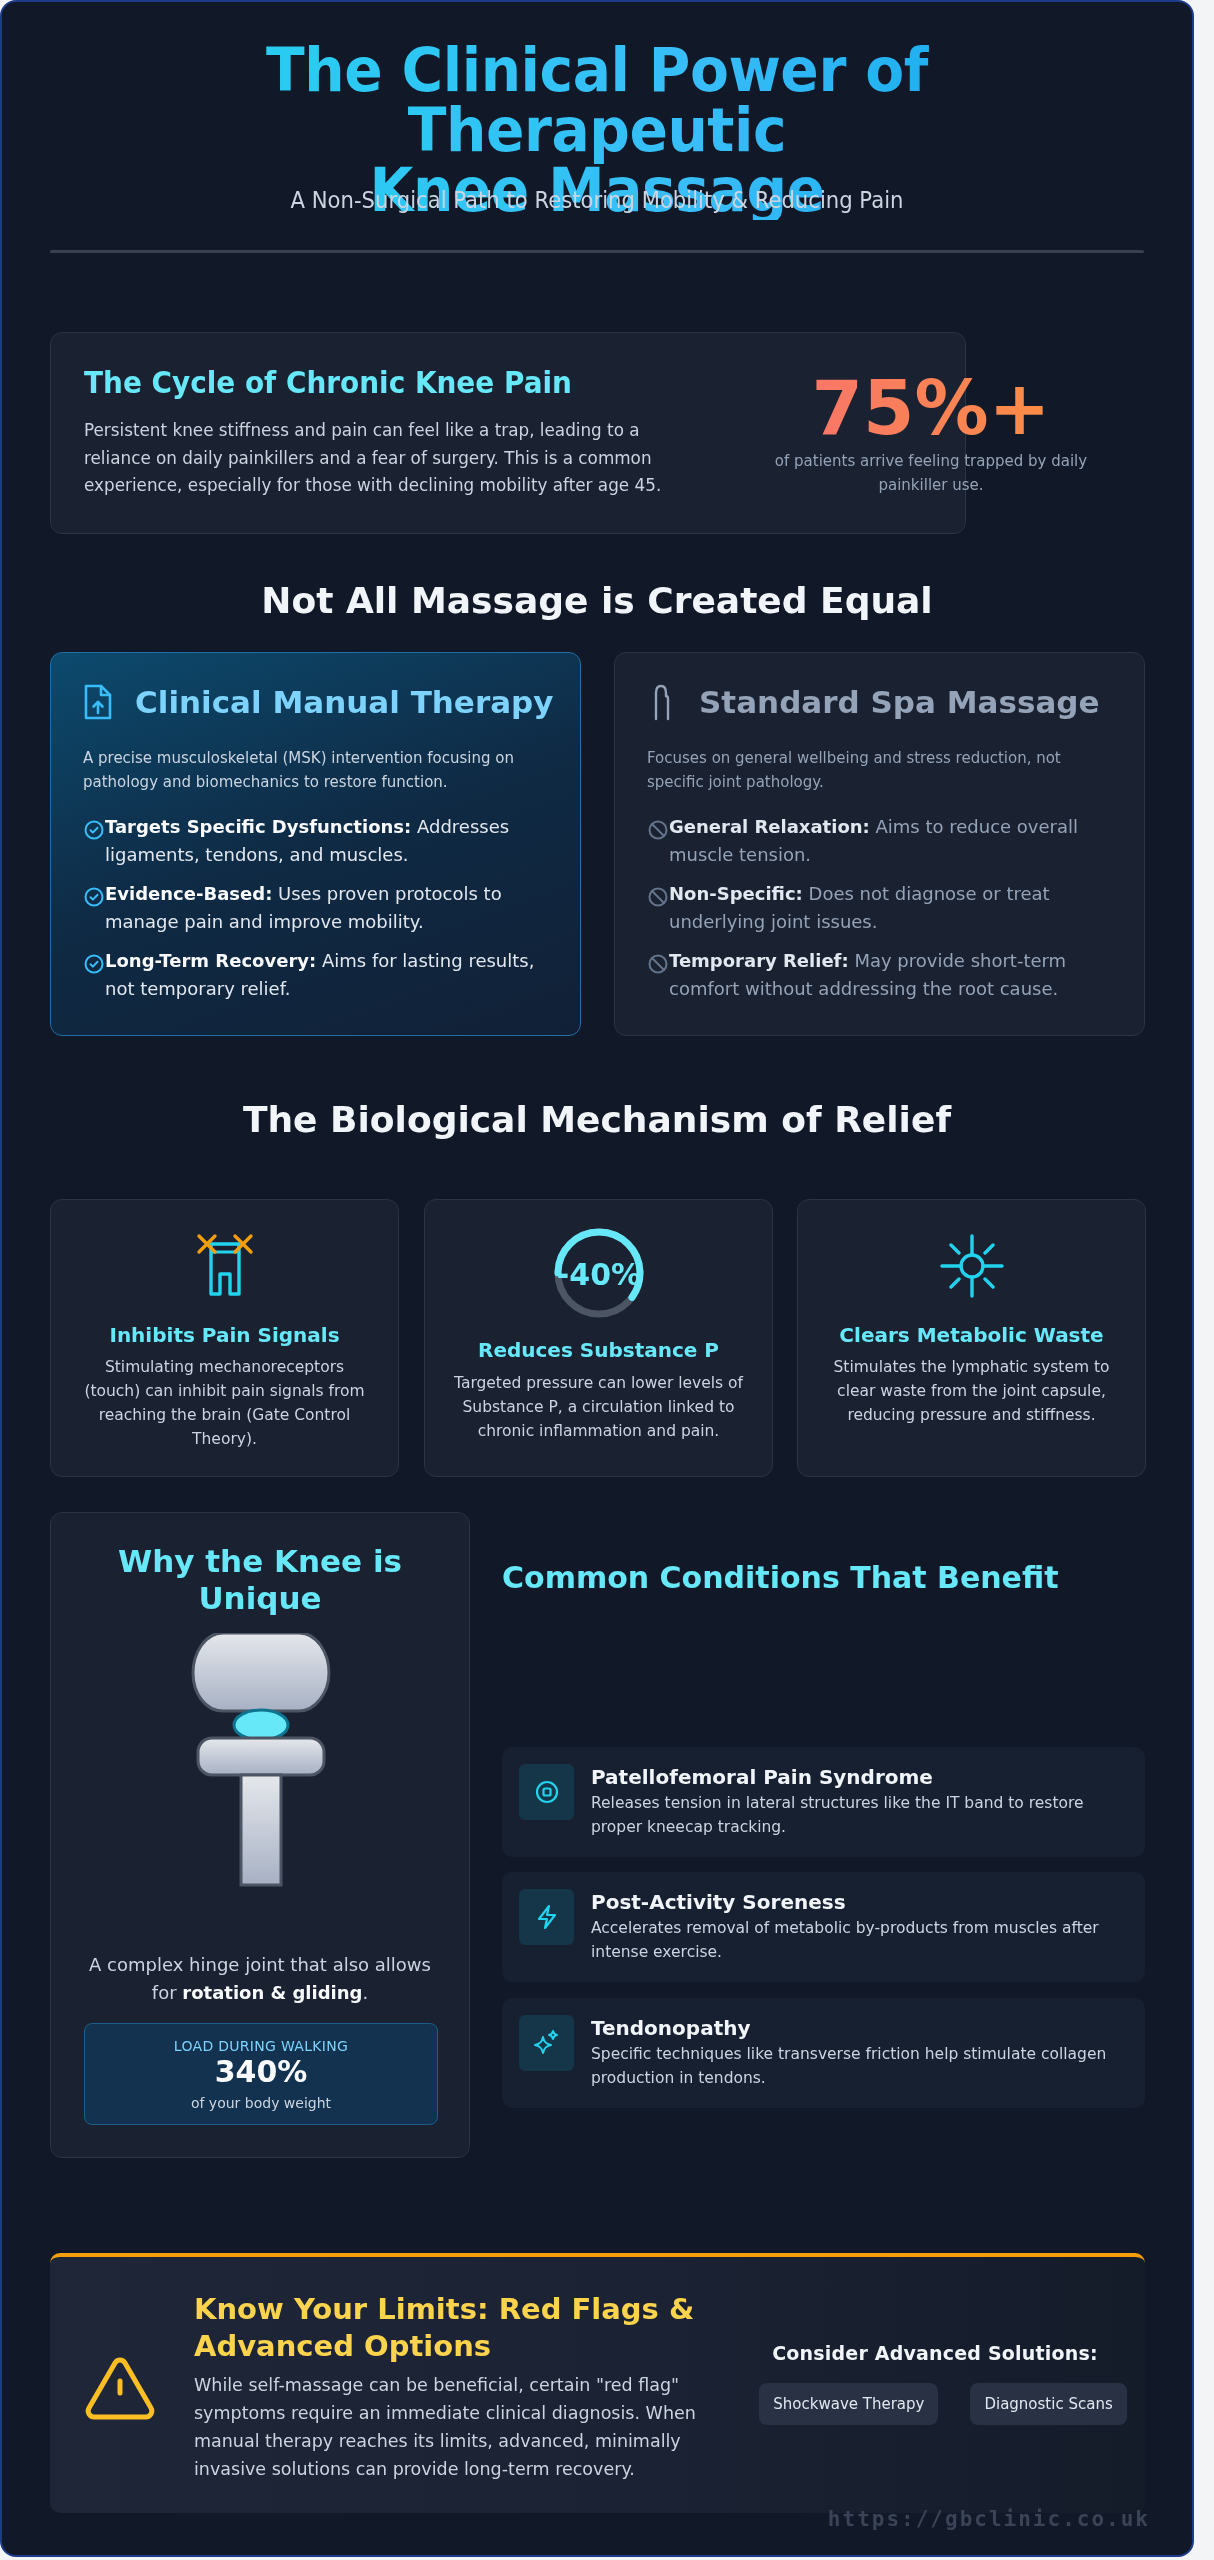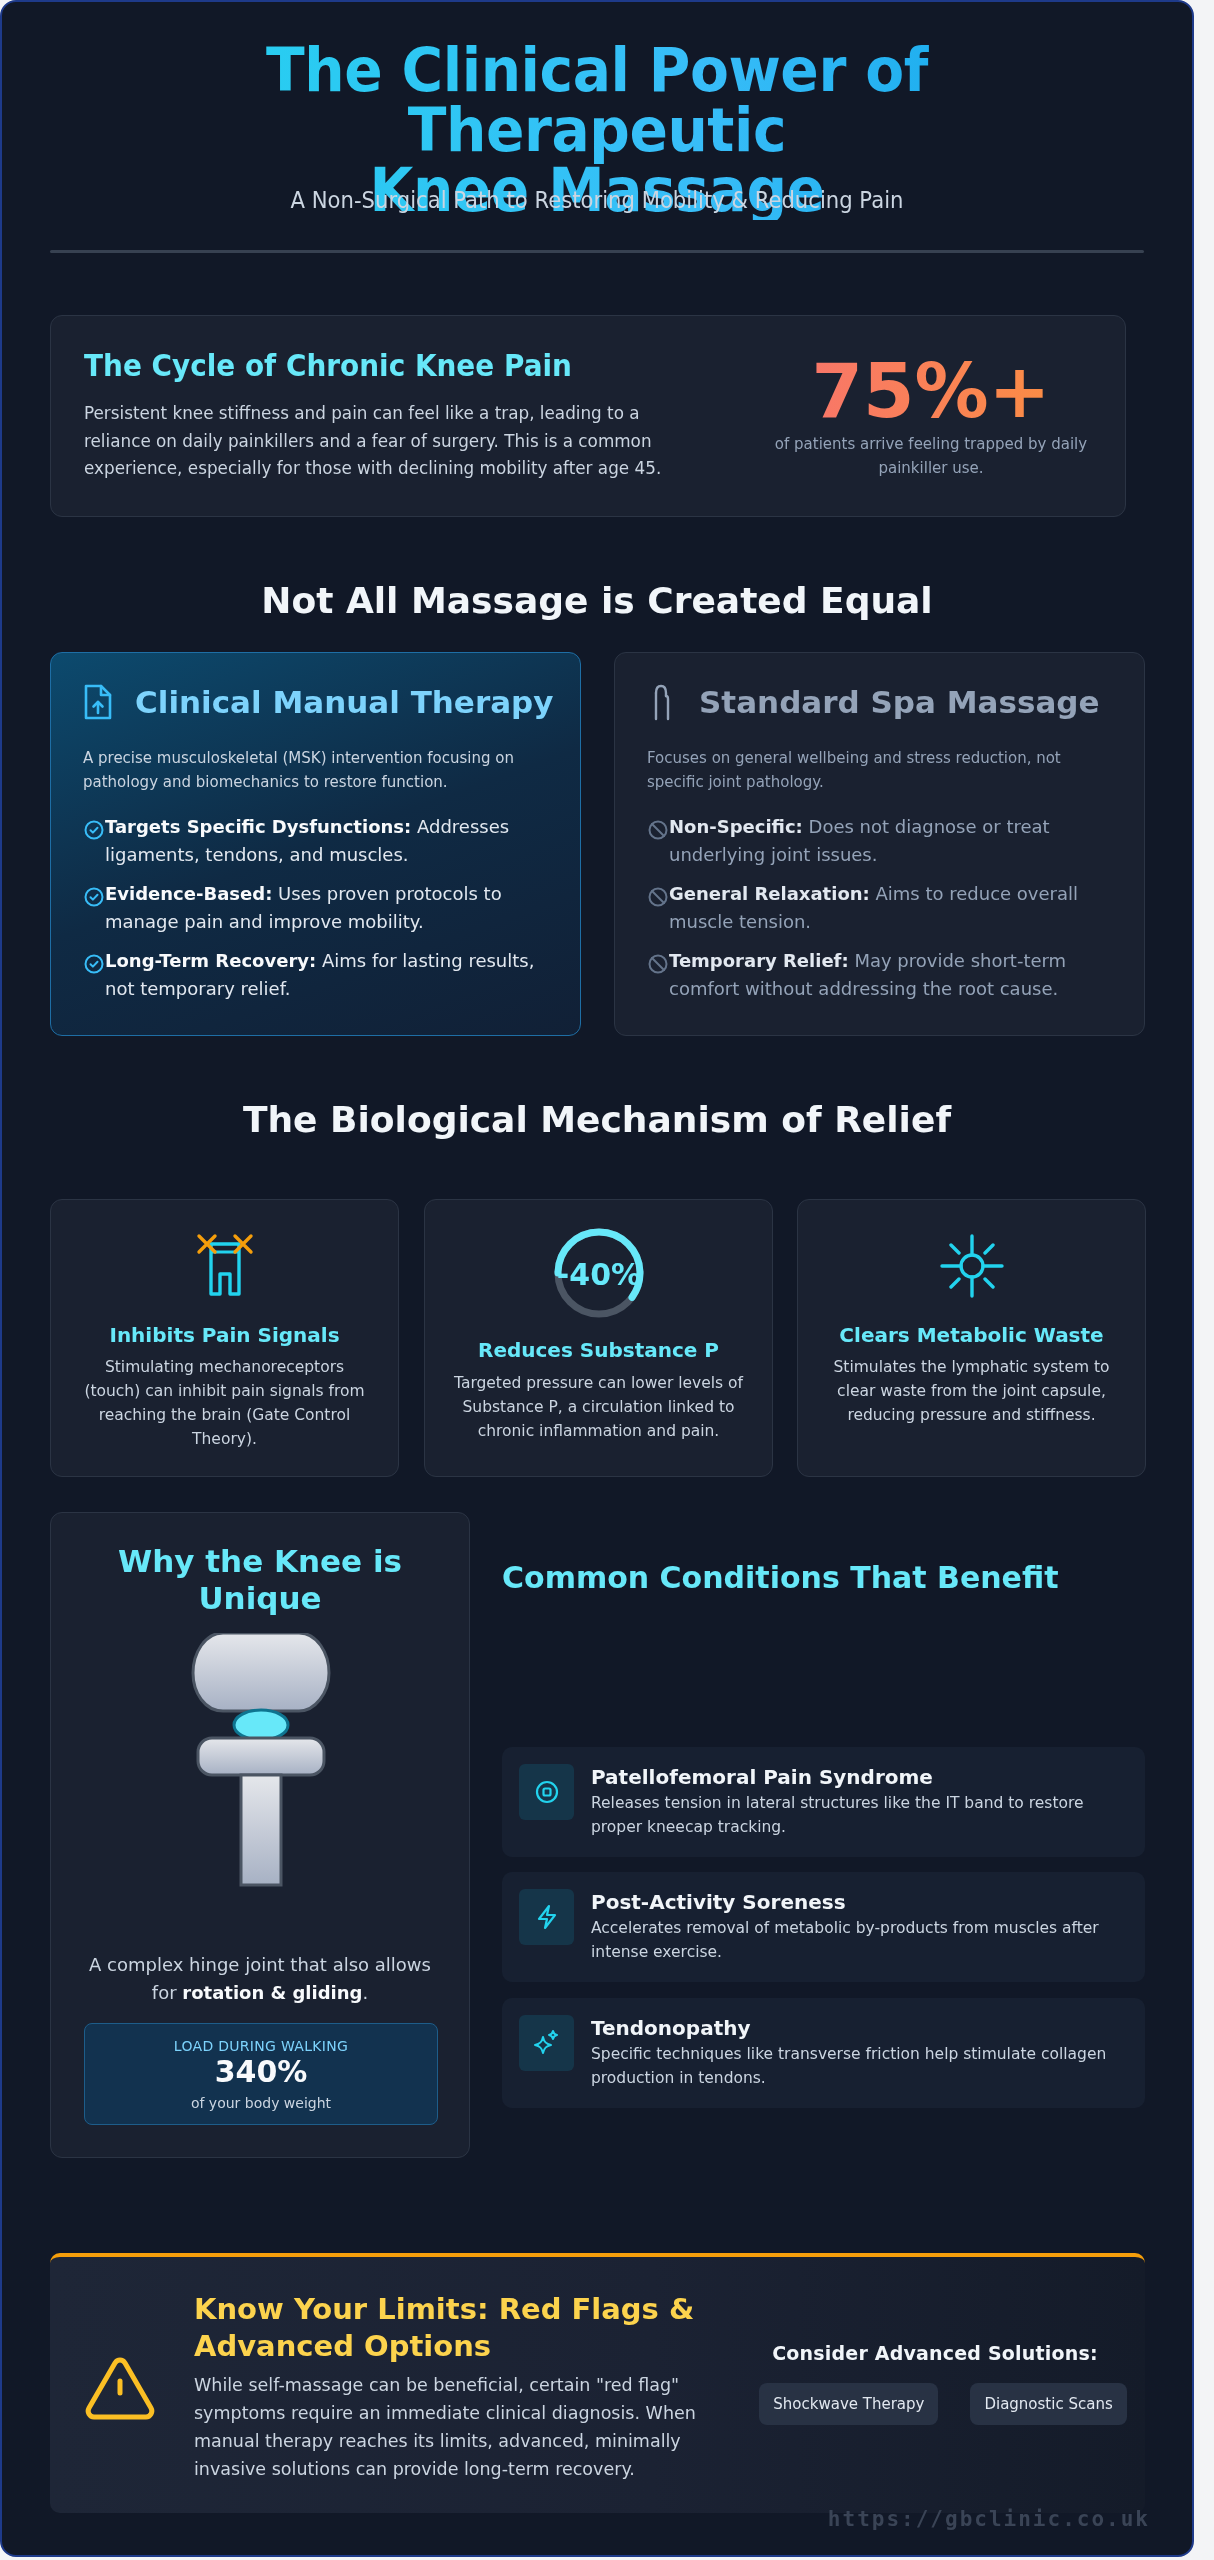--- a/index.html
+++ b/index.html
@@ -25,21 +25,21 @@
     position: absolute; left: 0; right: 0; top: 185px; text-align: center;
     font-size: 23px; color: #cbd5e1; transform: scaleX(0.92);
   }
   .divider { position: absolute; left: 48px; width: 1094px; top: 248px; height: 3px; background: #374151; border-radius: 2px; }
 
   .card {
     position: absolute; background: #1a2130; border: 1px solid #2b3444; border-radius: 12px;
   }
 
   
-  .cycle { left: 48px; top: 313px; width: 1076px; height: 202px; }
+  .cycle { left: 48px; top: 330px; width: 916px; height: 202px; }
   .cycle h3 { position: absolute; left: 33px; top: 32px; font-size: 30px; font-weight: bold; color: #67e8f9; transform: scaleX(0.93); transform-origin: left; }
   .cycle p { position: absolute; left: 33px; top: 84px; width: 640px; font-size: 17.5px; line-height: 27.5px; color: #cbd5e1; transform: scaleX(0.96); transform-origin: left; }
   .stat-big { position: absolute; left: 700px; width: 360px; top: 30px; text-align: center; font-size: 74px; font-weight: bold; background: linear-gradient(90deg,#f87171,#fb923c); -webkit-background-clip: text; background-clip: text; color: transparent; line-height: 90px; }
   .stat-cap { position: absolute; left: 720px; width: 320px; top: 116px; text-align: center; font-size: 15px; line-height: 24px; color: #94a3b8; }
 
   .section-h { position: absolute; left: 0; right: 0; text-align: center; font-size: 36px; font-weight: bold; color: #f1f5f9; }
 
   
   .cmp { top: 650px; height: 384px; width: 531px; padding: 0; }
   .cmp.clinical { left: 48px; background: linear-gradient(160deg, #0c4a6e 0%, #0f2a44 50%, #112036 100%); border: 1.5px solid #1e6ea5; }
@@ -164,28 +164,28 @@
       </svg>
       <h3>Standard Spa Massage</h3>
     </div>
     <p class="cmp-desc">Focuses on general wellbeing and stress reduction, not specific joint pathology.</p>
     <ul class="cmp-list">
       <li>
         <svg class="bi" viewBox="0 0 22 22" fill="none" stroke="#64748b" stroke-width="2" stroke-linecap="round">
             <circle cx="11" cy="11" r="8.5"></circle>
             <path d="M5 5l12 12"></path>
           </svg>
+        <span><b>General Relaxation:</b><span> Aims to reduce overall muscle tension.</span></span>
+      </li>
+      <li>
+        <svg class="bi" viewBox="0 0 22 22" fill="none" stroke="#64748b" stroke-width="2" stroke-linecap="round">
+            <circle cx="11" cy="11" r="8.5"></circle>
+            <path d="M5 5l12 12"></path>
+          </svg>
         <span><b>Non-Specific:</b><span> Does not diagnose or treat underlying joint issues.</span></span>
-      </li>
-      <li>
-        <svg class="bi" viewBox="0 0 22 22" fill="none" stroke="#64748b" stroke-width="2" stroke-linecap="round">
-            <circle cx="11" cy="11" r="8.5"></circle>
-            <path d="M5 5l12 12"></path>
-          </svg>
-        <span><b>General Relaxation:</b><span> Aims to reduce overall muscle tension.</span></span>
       </li>
       <li>
         <svg class="bi" viewBox="0 0 22 22" fill="none" stroke="#64748b" stroke-width="2" stroke-linecap="round">
             <circle cx="11" cy="11" r="8.5"></circle>
             <path d="M5 5l12 12"></path>
           </svg>
         <span><b>Temporary Relief:</b><span> May provide short-term comfort without addressing the root cause.</span></span>
       </li>
     </ul>
   </section>

